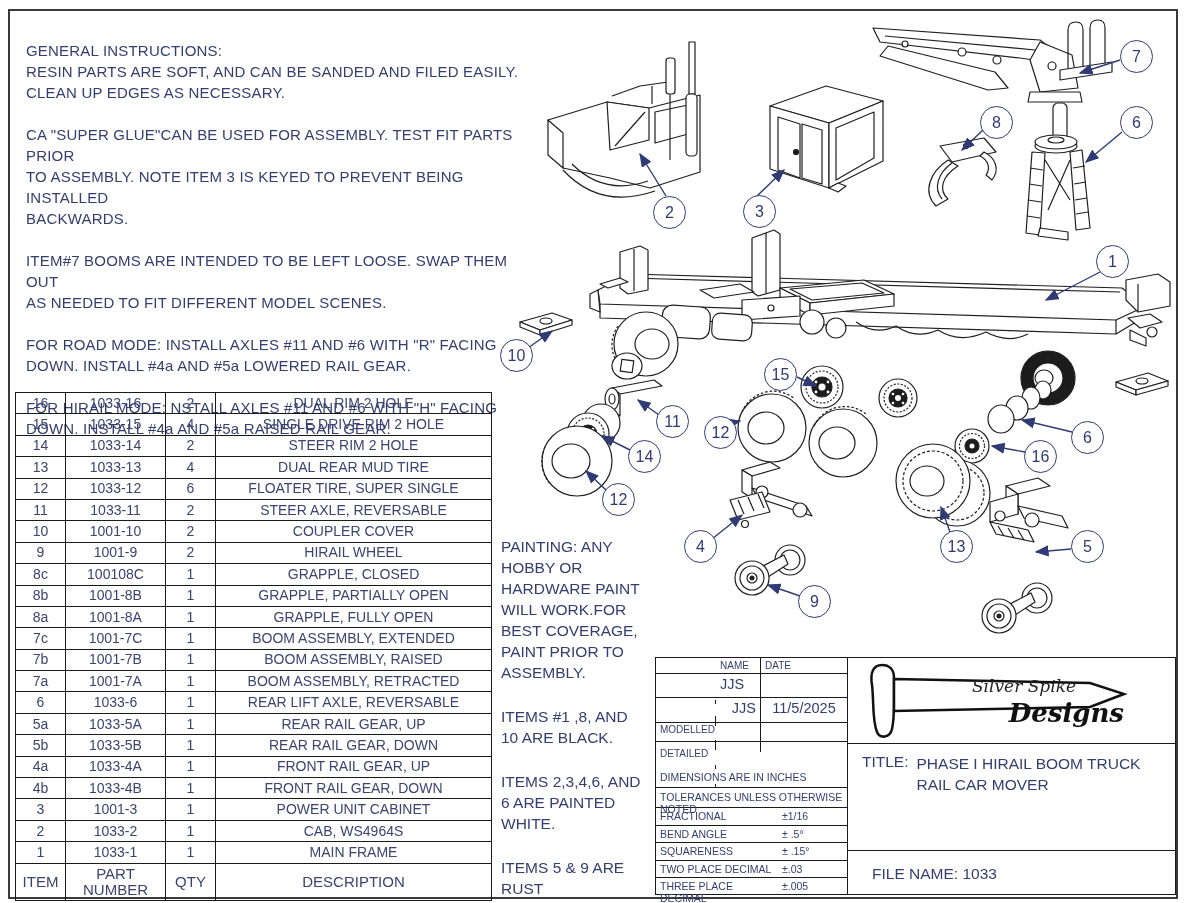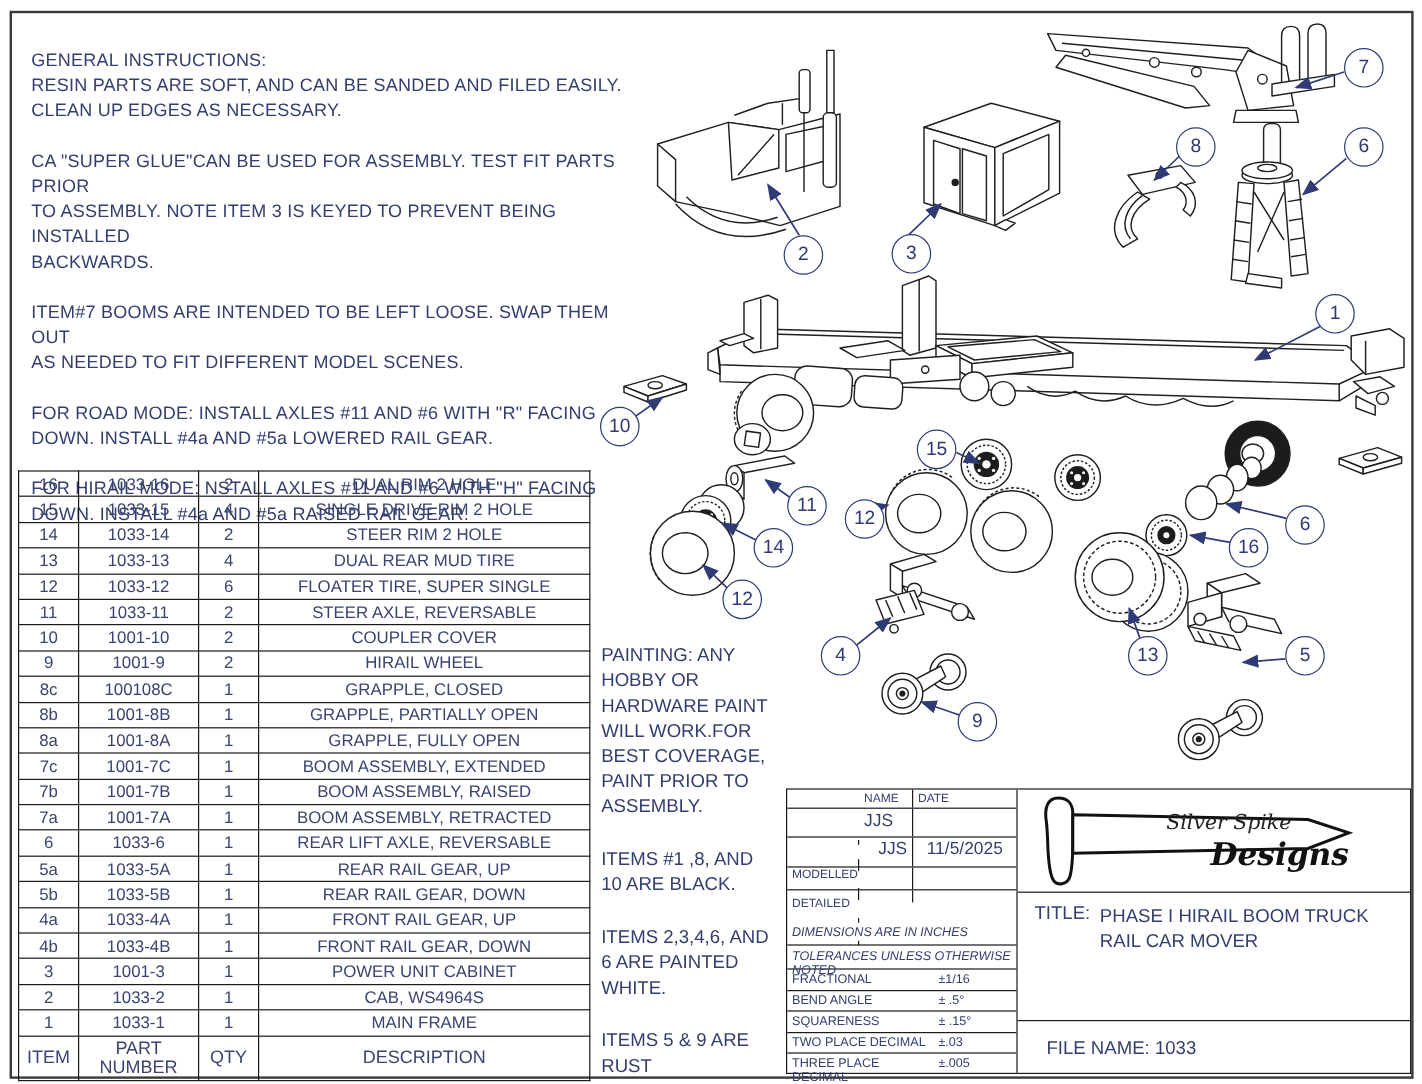--- a/index.html
+++ b/index.html
@@ -25,21 +25,21 @@
        border:1.6px solid #1a1a1a;box-sizing:border-box;}
   .tb-left{position:absolute;left:0;top:0;width:192px;height:100%;border-right:1.4px solid #1a1a1a;box-sizing:border-box;}
   .names{position:absolute;left:0;top:0;width:100%;}
   .nrow{display:flex;border-bottom:1px solid #1a1a1a;}
   .nrow>div{box-sizing:border-box;padding:2px 4px;}
   .ncol1{width:60px;border-right:1px solid #1a1a1a;font-size:10px;margin-top:42px;}
   .ncol2{width:45px;border-right:1px solid #1a1a1a;font-size:10px;}
   .ncol3{flex:1;font-size:10px;}
   .nval{font-size:14.5px;}
   .tols{position:absolute;left:0;top:110px;width:100%;font-size:10.5px;}
-  .tnote{border-bottom:1px solid #1a1a1a;padding:3px 4px;height:13px;font-style:italic;}
+  .tnote{border-bottom:1px solid #1a1a1a;padding:3px 4px;height:13px;}
   .tol-row{display:flex;border-bottom:1px solid #1a1a1a;padding:2px 4px;height:12.5px;}
   .tol-row span:first-child{width:122px;}
   .tol-row:last-child{border-bottom:none;}
   .tb-right{position:absolute;left:192px;top:0;right:0;height:100%;}
   .logo-box{position:absolute;left:0;top:0;right:0;height:85px;border-bottom:1.4px solid #1a1a1a;}
   .logo-text1{position:absolute;left:96px;top:18px;width:160px;text-align:center;
        font-family:"DejaVu Serif",serif;font-style:italic;font-size:17px;color:#222;}
   .logo-text2{position:absolute;left:96px;top:40px;width:180px;text-align:right;
        font-family:"DejaVu Serif",serif;font-style:italic;font-weight:bold;font-size:26px;color:#111;}
   .title-box{position:absolute;left:0;top:85px;right:0;height:108px;border-bottom:1.4px solid #1a1a1a;

